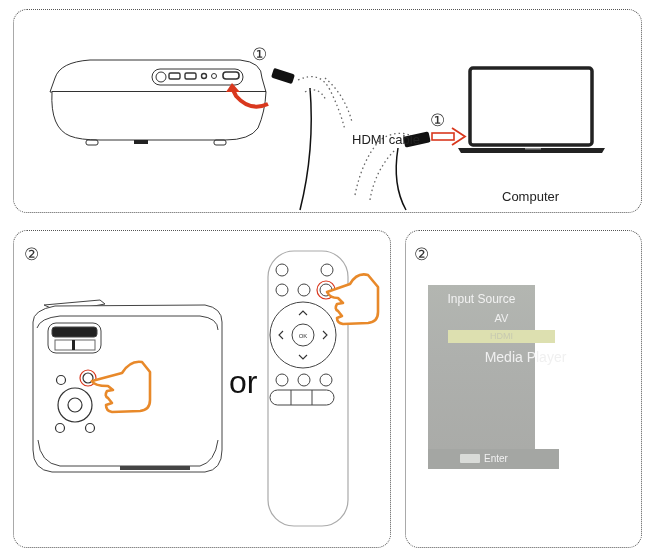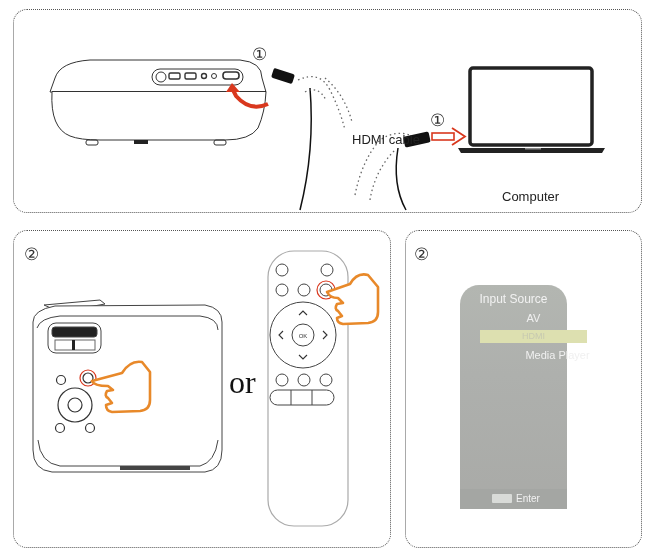--- a/index.html
+++ b/index.html
@@ -5,30 +5,30 @@
   html, body { margin: 0; padding: 0; background: #ffffff; }
   body { width: 653px; height: 553px; position: relative; overflow: hidden;
          font-family: "Liberation Sans", sans-serif; color: #111; }
   .panel { position: absolute; border: 1.5px dotted #555; border-radius: 14px; box-sizing: border-box; }
   #panel-top { left: 13px; top: 9px; width: 629px; height: 204px; }
   #panel-bl  { left: 13px; top: 230px; width: 378px; height: 318px; }
   #panel-br  { left: 405px; top: 230px; width: 237px; height: 318px; }
   .step { position: absolute; font-family: "DejaVu Serif", serif; font-size: 17px; color: #333; }
   svg { position: absolute; left: 0; top: 0; overflow: visible; }
   .lbl { position: absolute; font-size: 13px; color: #222; margin-top: 32px; }
-  #or-text { position: absolute; left: 229px; top: 364px; font-size: 32px; color: #111; font-family: Liberation Serif, serif; }
+  #or-text { position: absolute; left: 229px; top: 364px; font-size: 32px; color: #111; }
   
-  #osd { position: absolute; left: 460px; top: 285px; width: 107px; height: 224px;
-         background: linear-gradient(180deg, #b3b6b1 0%, #aeb0ad 40%, #a9aaa7 100%); border-radius: 19px; }
+  #osd { position: absolute; left: 428px; top: 285px; width: 107px; height: 184px;
+         background: linear-gradient(180deg, #b3b6b1 0%, #aeb0ad 40%, #a9aaa7 100%); }
   #osd-title { position: absolute; left: 0; width: 100%; top: 7px; text-align: center; color: #f2f2f2; font-size: 12px; }
   .osd-item { position: absolute; left: 0; width: 100%; text-align: center; color: #f0f0f0; margin-left: 20px; }
   #osd-av { top: 27px; font-size: 11px; }
   #osd-hdmi { top: 45px; height: 13px; line-height: 13px; font-size: 9px; background: #dde0b0; color: #c7c9b0; }
-  #osd-media { top: 64px; font-size: 11px; padding-left: 24px; }
-  #osd-footer { position: absolute; left: 0; bottom: 0; width: 100%; height: 20px; background: #a4a6a3; }
+  #osd-media { top: 64px; font-size: 14px; padding-left: 24px; }
+  #osd-footer { position: absolute; left: 0; bottom: 0; width: 100%; height: 20px; background: #a4a6a3; padding-left: 24px; }
   #osd-enter-key { position: absolute; left: 32px; top: 5px; width: 20px; height: 9px; background: #d9dbd8; border-radius: 1px; }
   #osd-enter { position: absolute; left: 56px; top: 4px; font-size: 10px; color: #f2f2f2; }
 </style>
 </head>
 <body>
 
 <div id="panel-top" class="panel"></div>
 
 <svg width="653" height="553">
 

